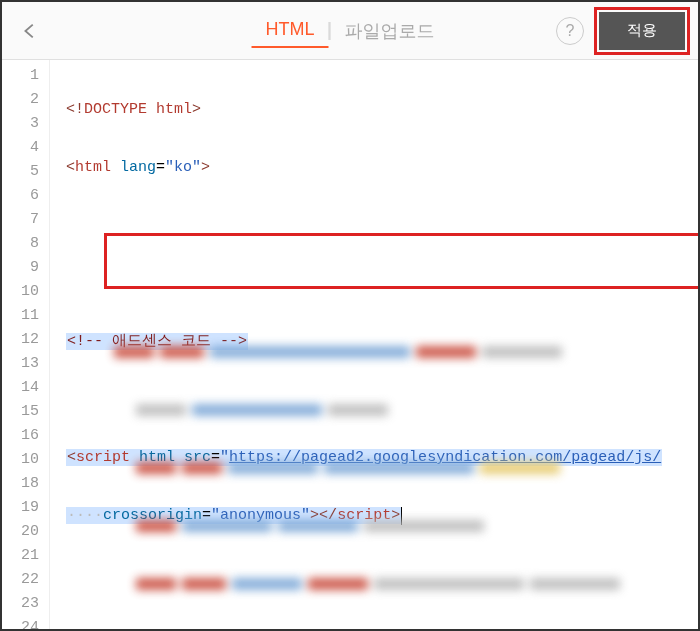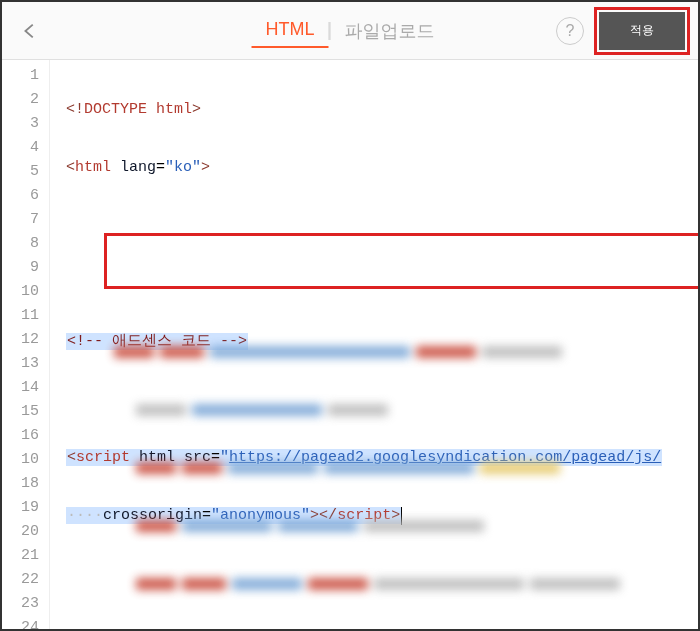--- a/index.html
+++ b/index.html
@@ -72,21 +72,21 @@
     .apply-btn-wrap {
       border: 3px solid #d22;
       padding: 2px;
     }
     .apply-btn {
       background: #555;
       color: #fff;
       border: none;
       width: 86px;
       height: 38px;
-      font-size: 12px;
+      font-size: 15px;
       cursor: pointer;
     }
     .editor {
       background: #fff;
       display: flex;
       height: calc(100% - 58px);
       overflow: hidden;
       font-family: Consolas, "Courier New", monospace;
       font-size: 15px;
     }
@@ -102,21 +102,21 @@
     .gutter div { height: 24px; line-height: 24px; }
     .code {
       flex: 1;
       padding: 4px 14px 0 16px;
       position: relative;
       white-space: pre;
     }
     .line { height: 24px; line-height: 24px; position: relative; }
     .t-bracket { color: #8b3a2e; }
     .t-tag { color: #b23a2f; }
-    .t-attr { color: #0f172a; }
+    .t-attr { color: #0369a1; }
     .t-str { color: #2a5fb8; }
     .t-comment { color: #7f1d1d; }
     .hl-sel {
       background: #cfe3ff;
       padding: 0 1px;
     }
     .t-underline { text-decoration: underline; }
     .red-box {
       position: absolute;
       left: 54px;

